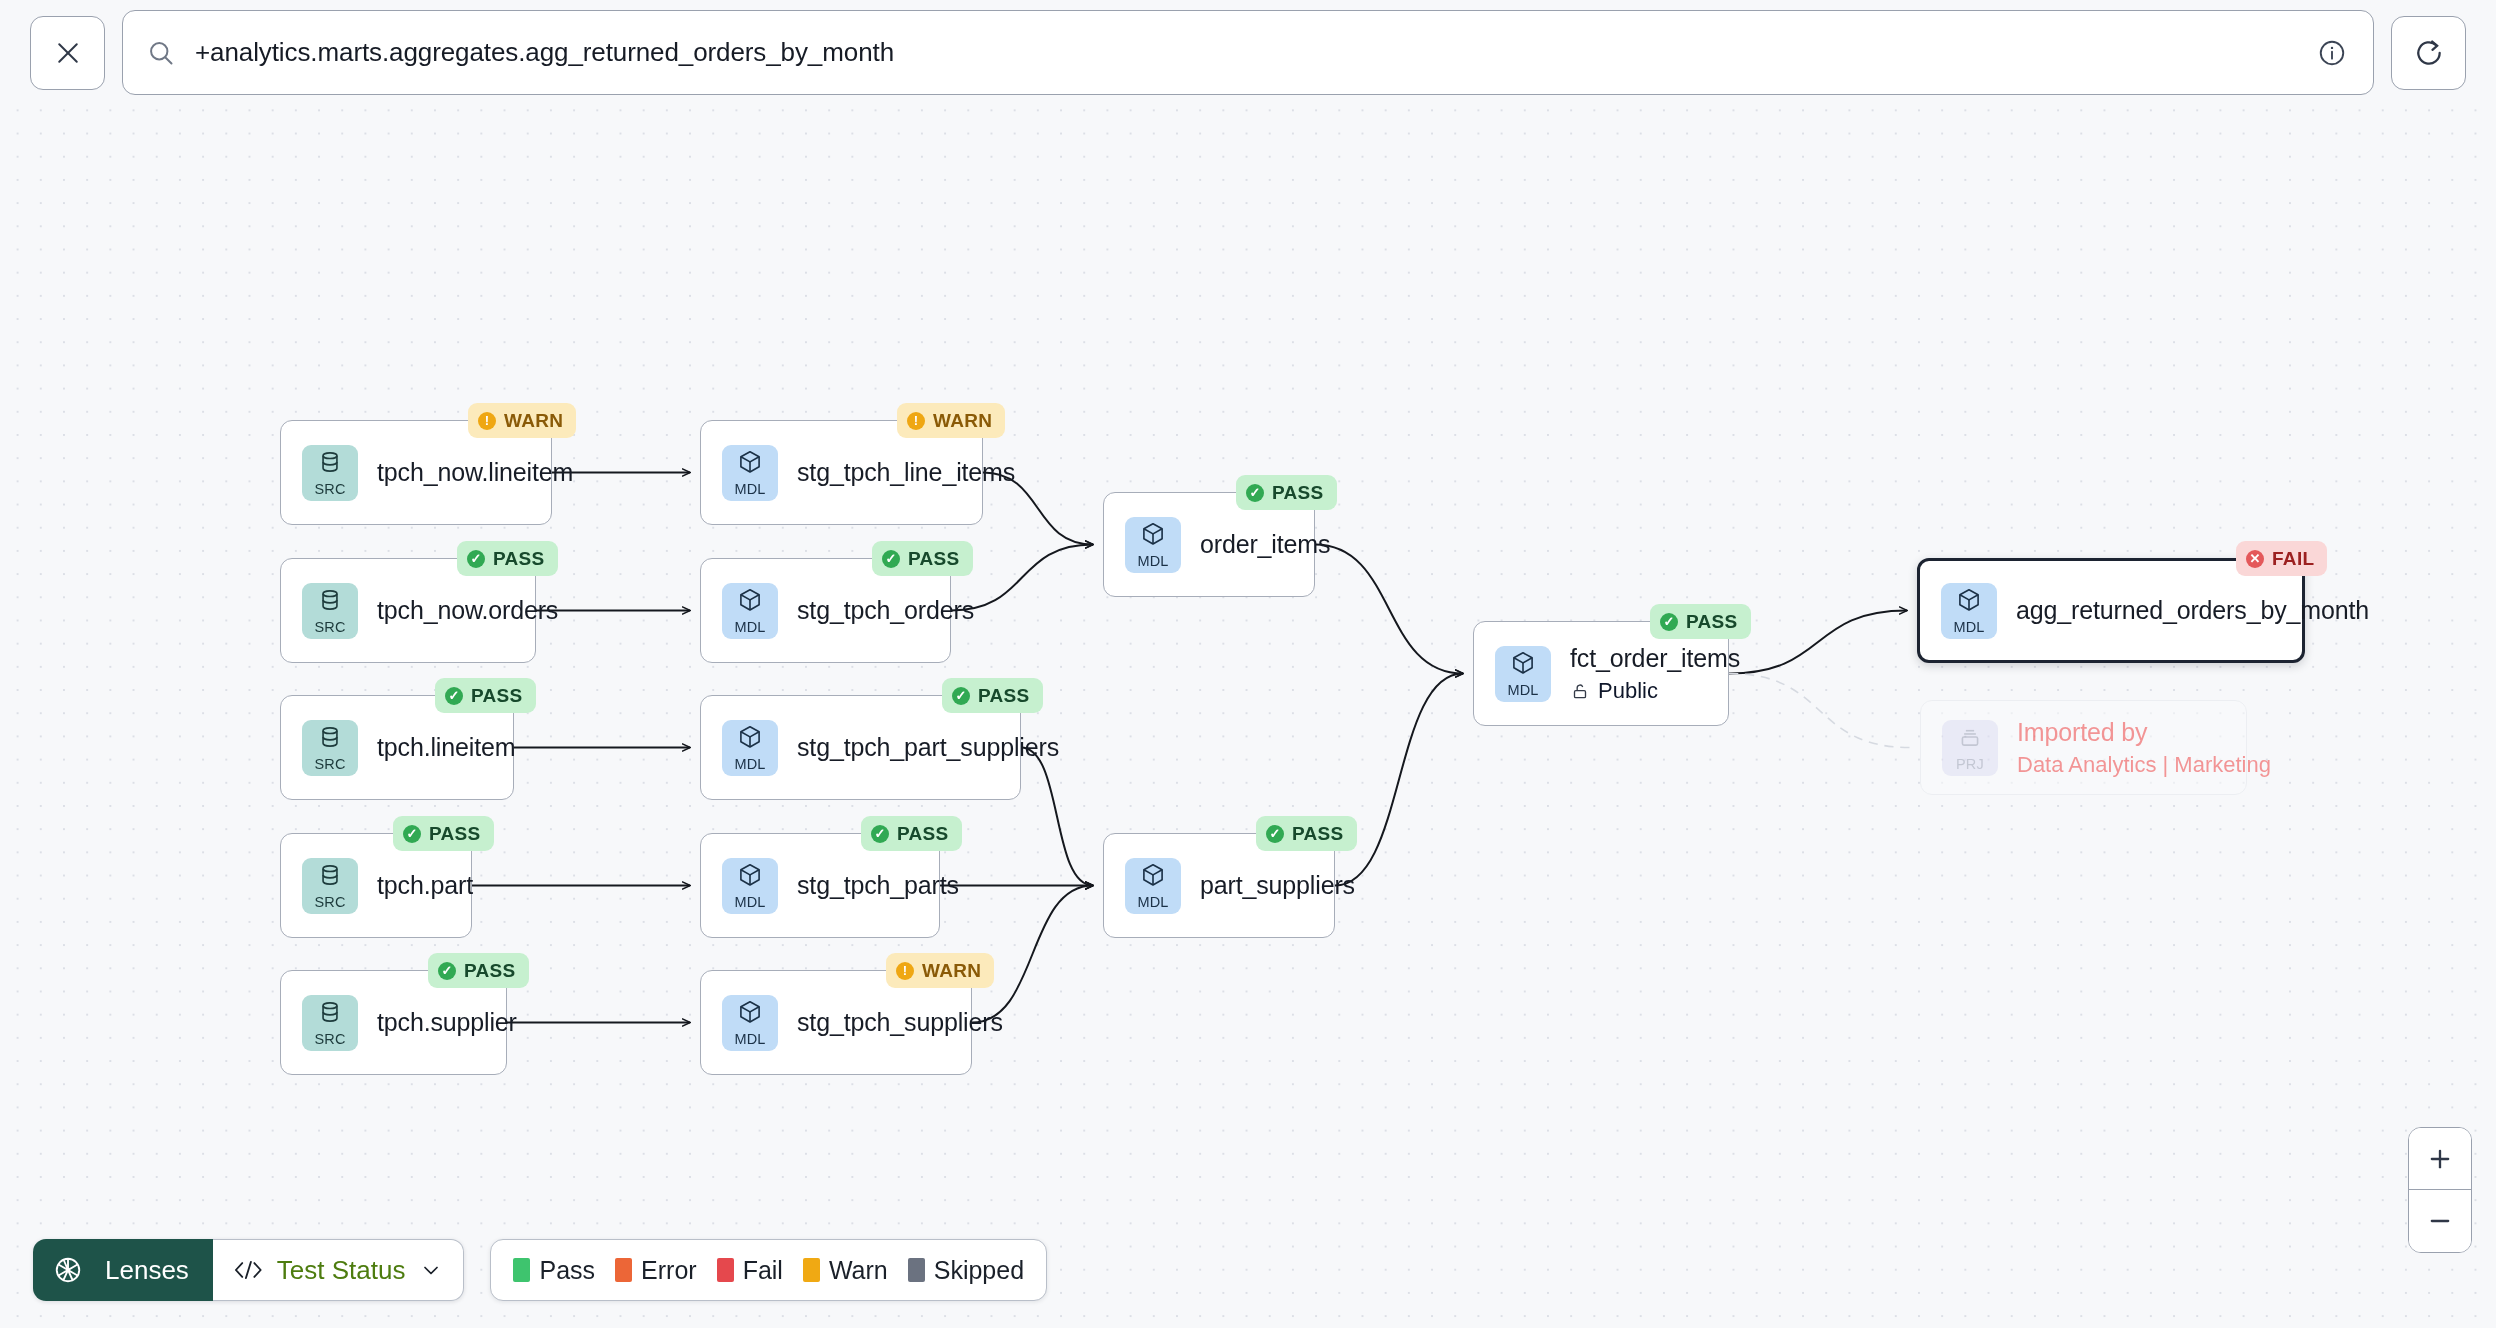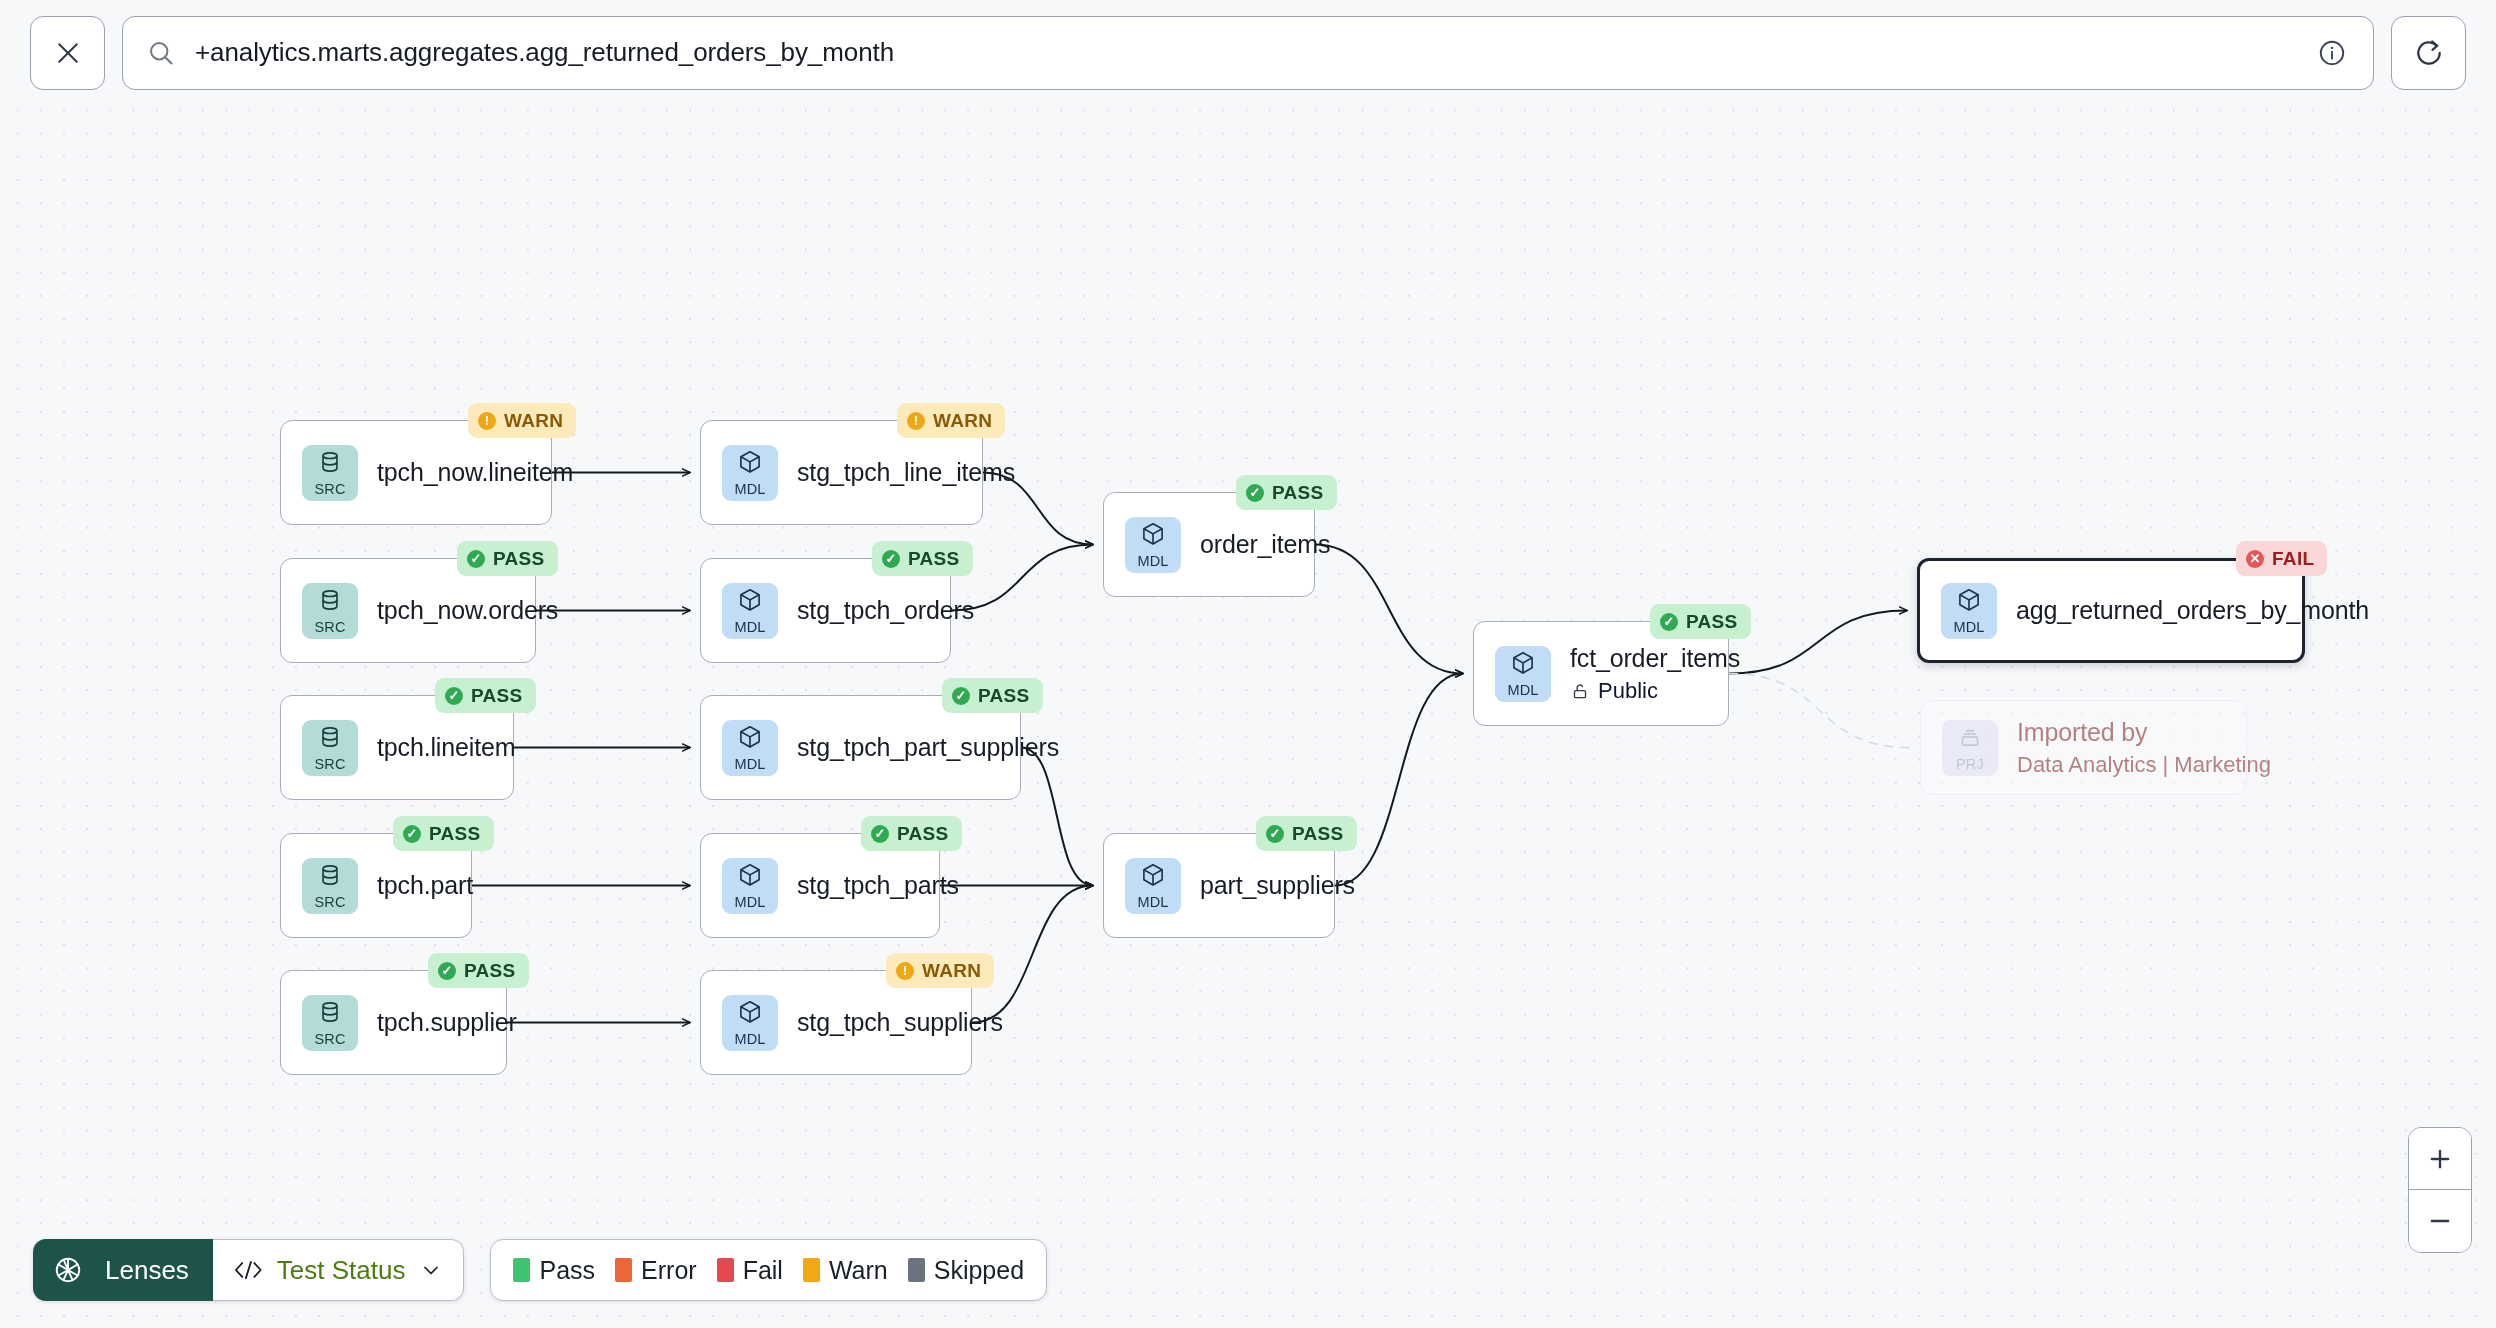--- a/index.html
+++ b/index.html
@@ -46,21 +46,21 @@
     font-size: 25px;
     color: #1e2430;
     letter-spacing: .1px;
     white-space: nowrap;
   }
   #searchbar {
     flex: 1 1 auto;
     background: #ffffff;
     border: 1.6px solid #9aa1ae;
     border-radius: 13px;
-    height: 74px;
+    height: 85px;
     display: flex; align-items: center;
     padding: 0 26px 0 24px;
     gap: 20px;
     min-width: 0;
   }
   #search-input-text {
     flex: 1 1 auto;
     font-size: 26px;
     color: #161b25;
     white-space: nowrap;
@@ -113,21 +113,21 @@
     letter-spacing: .2px;
     line-height: 1;
   }
   .node-body { display: flex; flex-direction: column; justify-content: center; gap: 5px; }
   .node-title {
     font-size: 25px;
     color: #171c26;
     white-space: nowrap;
     letter-spacing: -.15px;
   }
-  .node.ghost .node-title, .node.ghost .node-sub { color: #7f1d1d; }
+  .node.ghost .node-title, .node.ghost .node-sub { color: #ef4444; }
   .node-sub {
     font-size: 22px;
     color: #0f172a;
     display: flex; align-items: center; gap: 8px;
     white-space: nowrap;
   }
 
   
   .badge {
     position: absolute;

